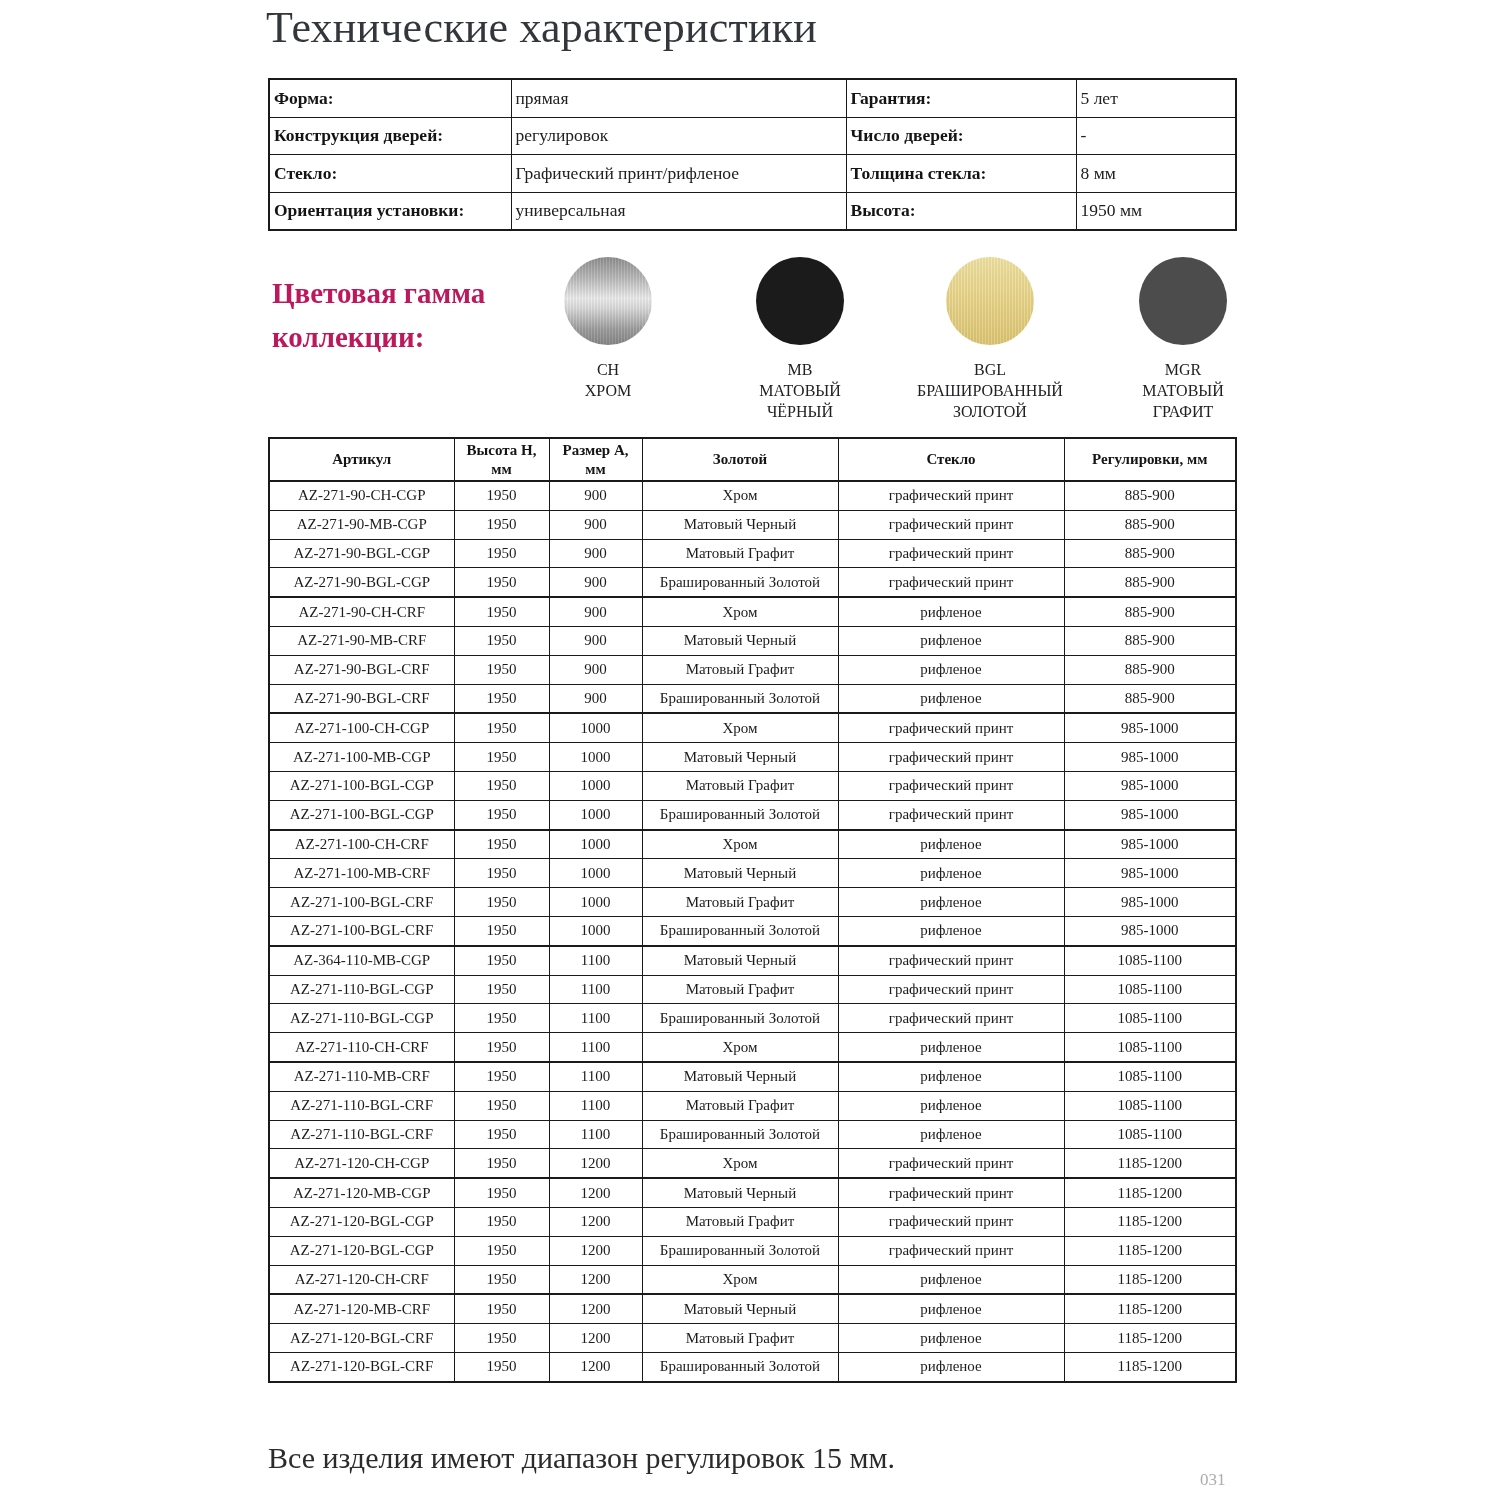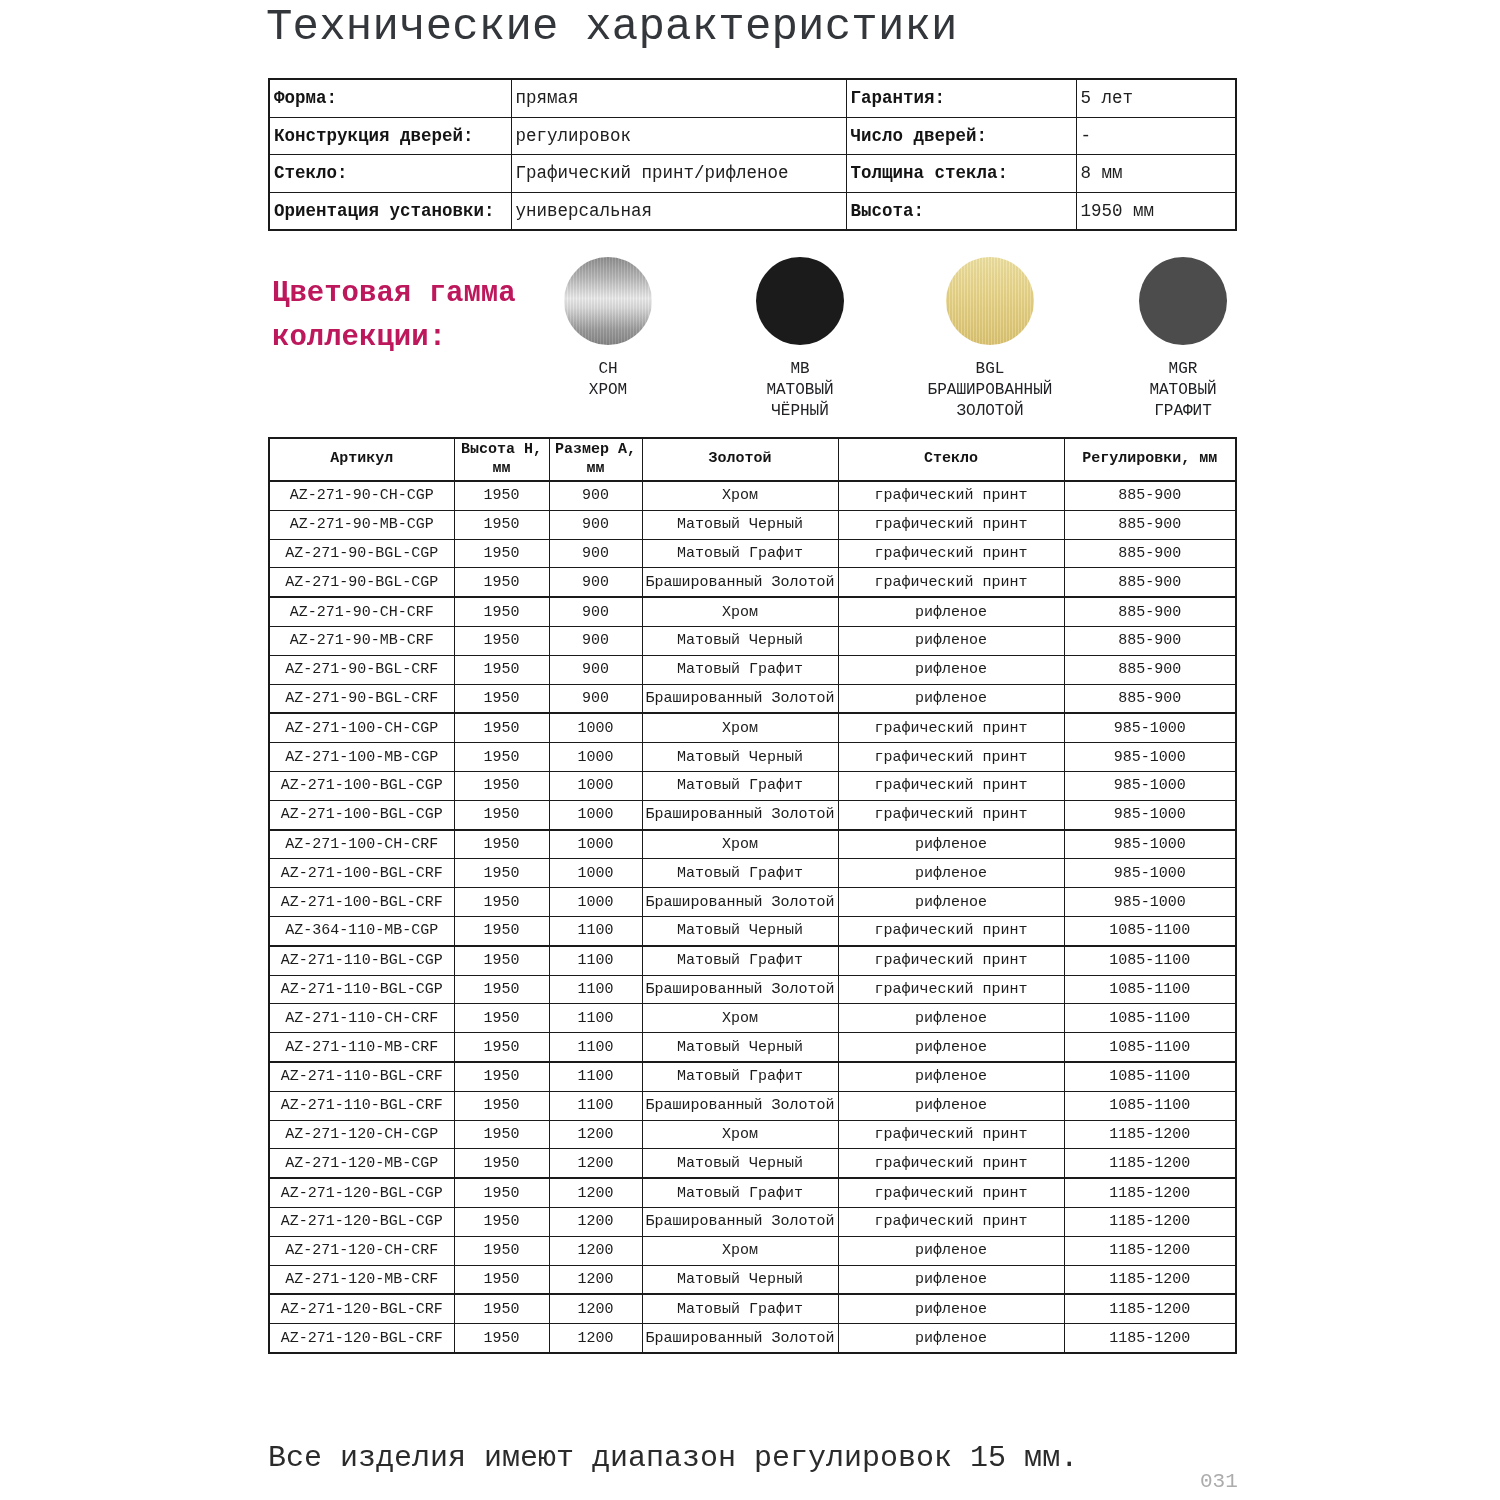--- a/index.html
+++ b/index.html
@@ -1,21 +1,21 @@
 <!DOCTYPE html>
 <html lang="ru"><head>
 <meta charset="utf-8">
 <style>
   html,body { margin:0; padding:0; }
   body { background:#ffffff; }
   .page {
     position:relative;
     width:1244px; height:1500px;
     background:#ffffff;
-    font-family:Liberation Mono, monospace;
+    font-family:Liberation Serif, serif;
     color:#1f1f1f;
     overflow:hidden;
   }
 
   
   .page-title {
     position:absolute; left:266px; top:2px; margin:0;
     font-size:44px; font-weight:500; letter-spacing:0.2px;
     color:#33363a;
   }
@@ -91,21 +91,21 @@
   }
   .products-table tbody tr:nth-child(4n) td { border-bottom-width:2px; }
 
   
   .footer-note {
     position:absolute; left:268px; top:1441px; margin:0;
     font-size:30px; color:#2b2b2b;
   }
   .page-number {
     position:absolute; left:1200px; top:1470px;
-    font-size:21px; color:#acacac;
+    font-size:17px; color:#acacac;
   }
 </style>
 </head>
 <body>
 
 <div class="page">
 
   <h1 class="page-title">Технические характеристики</h1>
 
   <table class="spec-table">
@@ -292,20 +292,28 @@
         </tr>
         <tr>
           <td>AZ-271-100-CH-CRF</td>
           <td>1950</td>
           <td>1000</td>
           <td>Хром</td>
           <td>рифленое</td>
           <td>985-1000</td>
         </tr>
         <tr>
+          <td>AZ-271-100-MB-CRF</td>
+          <td>1950</td>
+          <td>1000</td>
+          <td>Матовый Черный</td>
+          <td>рифленое</td>
+          <td>985-1000</td>
+        </tr>
+        <tr>
           <td>AZ-271-100-BGL-CRF</td>
           <td>1950</td>
           <td>1000</td>
           <td>Матовый Графит</td>
           <td>рифленое</td>
           <td>985-1000</td>
         </tr>
         <tr>
           <td>AZ-271-100-BGL-CRF</td>
           <td>1950</td>

